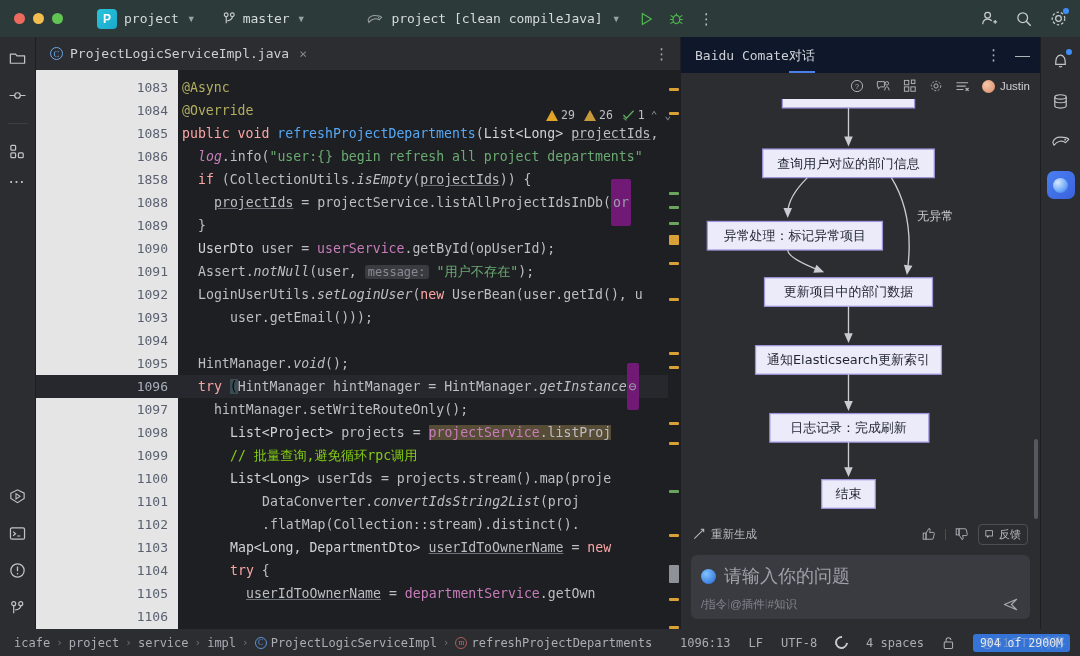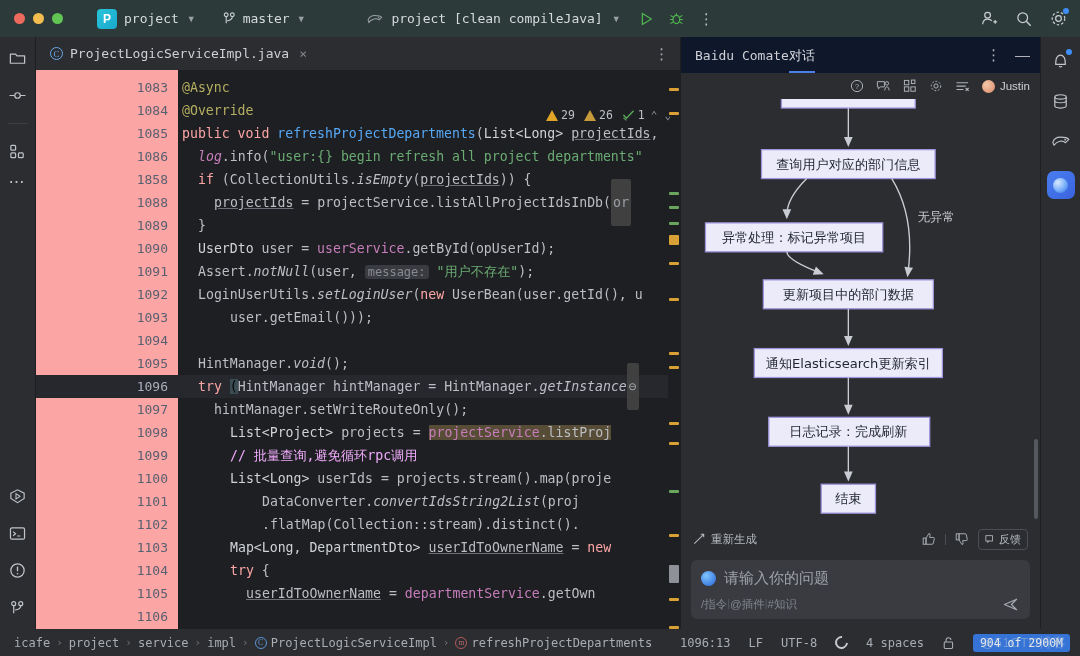--- a/index.html
+++ b/index.html
@@ -83,21 +83,21 @@
   }
   .insp-item { display: flex; align-items: center; gap: 3px; }
   .warn-tri { width: 0; height: 0; border-left: 6px solid transparent; border-right: 6px solid transparent; }
   .warn-y { border-bottom: 11px solid #e0a526; }
   .warn-o { border-bottom: 11px solid #c79a3c; }
   .insp-arrow { color: #9298a0; font-size: 11px; padding: 0 1px; }
 
   .editor-wrap { flex: 1; display: flex; position: relative; min-height: 0; overflow: hidden; }
 
   .gutter {
-    width: 142px; background: #fca5a5; flex: 0 0 142px;
+    width: 142px; background: #e5e5e5; flex: 0 0 142px;
     font-family: "DejaVu Sans Mono", monospace; font-size: 13px;
     padding-top: 6px; position: relative;
   }
   .gline {
     height: 23px; line-height: 23px; color: #596070; text-align: right;
     padding-right: 10px; position: relative;
   }
   .gline.hl { background: #26282e; color: #a9afbc; }
   .gicons { position: absolute; right: -62px; top: 0; display: flex; gap: 28px; align-items: center; height: 23px; }
 
@@ -110,31 +110,31 @@
   .cline.hl { background: #26282e; }
 
   
   .kw   { color: #fca5a5; }
   .ann  { color: #b3ae60; }
   .mth  { color: #56a8f5; }
   .typ  { color: #cfd2d6; }
   .fld  { color: #c77dbb; }
   .str  { color: #6aab73; }
   .num  { color: #2aacb8; }
-  .cmt  { color: #f0abfc; }
+  .cmt  { color: #84cc16; }
   .plain{ color: #bcbec4; }
   .ital { font-style: italic; }
   .und  { text-decoration: underline; text-decoration-color: #6a6f78; }
   .param-hint {
     background: #393b40; color: #868a91; border-radius: 3px;
     padding: 0 3px; font-size: 12px;
   }
   .sel-hl { background: #3b4b52; }
   .mark-hl { background: #574d37; }
-  .fold { background: #404040; color: #9aa0a6; border-radius: 2px; padding: 16px 2px; }
+  .fold { background: #701a75; color: #9aa0a6; border-radius: 2px; padding: 16px 2px; }
 
   
   .markstrip {
     position: absolute; right: 0; top: 0; width: 12px; height: 100%;
     background: #1e1f22;
   }
   .mk { position: absolute; right: 1px; width: 10px; height: 3px; border-radius: 1px; }
   .mk.y { background: #d9a036; }
   .mk.g { background: #69a55c; }
   .mk.gray { background: #8e9298; }
@@ -188,21 +188,21 @@
   .rp-input-wrap { padding: 6px 10px 10px 10px; background: #2b2d30; flex: 0 0 auto; }
   .rp-input {
     background: #393b40; border-radius: 6px; padding: 9px 10px 7px 10px;
     display: flex; flex-direction: column; gap: 9px;
   }
   .rp-input-top { display: flex; align-items: center; gap: 8px; }
   .comate-dot {
     width: 15px; height: 15px; border-radius: 50%;
     background: radial-gradient(circle at 35% 32%, #7fc4ff, #2563d6);
   }
-  .rp-placeholder { color: #9ea2a9; font-size: 15px; text-align: center; }
+  .rp-placeholder { color: #9ea2a9; font-size: 18px; text-align: center; }
   .rp-input-bot { display: flex; align-items: flex-start; position: relative; }
   .chiptext { color: #83878e; font-size: 11.5px; }
   .chipsep { color: #5a5e65; font-size: 11px; }
   .send { position: absolute; right: 2px; color: #9ea2a9; }
 
   
   .rstrip {
     width: 40px; flex: 0 0 40px; background: #2b2d30; display: flex;
     flex-direction: column; align-items: center; padding-top: 14px; gap: 22px;
     border-left: 1px solid #1e1f22;

